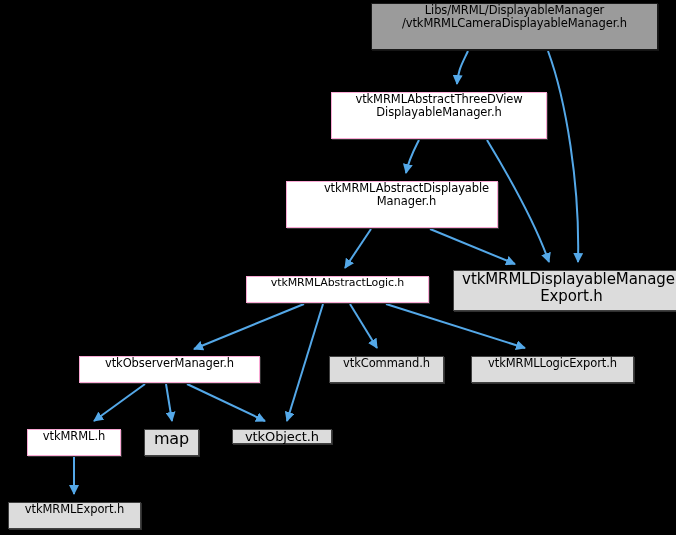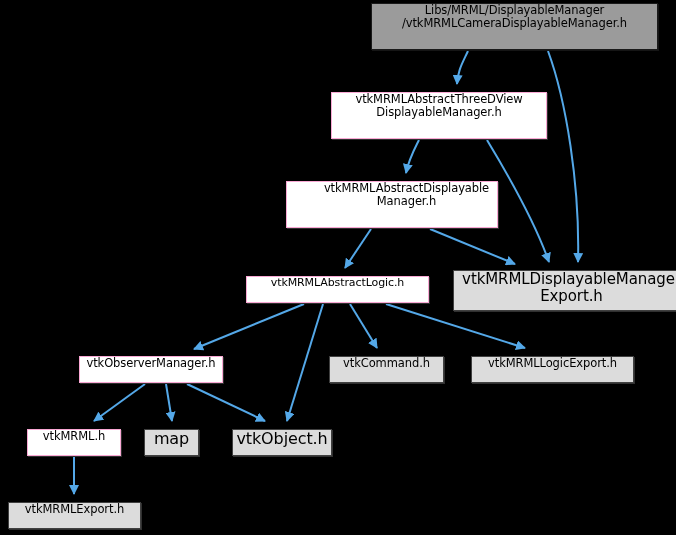--- a/index.html
+++ b/index.html
@@ -117,41 +117,41 @@
 
   <div class="node node-white" style="left:246px; top:276px; width:183px; height:27px; font-size:11px;">
     <span class="node-label">vtkMRMLAbstractLogic.h</span>
   </div>
 
   <div class="node node-gray" style="left:453px; top:270px; width:237px; height:41px; font-size:15px;">
     <span class="node-label">vtkMRMLDisplayableManager
 Export.h</span>
   </div>
 
-  <div class="node node-white" style="left:79px; top:356px; width:144px; height:27px; font-size:11.5px;">
+  <div class="node node-white" style="left:79px; top:356px; width:181px; height:27px; font-size:11.5px;">
     <span class="node-label">vtkObserverManager.h</span>
   </div>
 
   <div class="node node-gray" style="left:329px; top:356px; width:115px; height:27px; font-size:11.5px;">
     <span class="node-label">vtkCommand.h</span>
   </div>
 
   <div class="node node-gray" style="left:471px; top:356px; width:163px; height:27px; font-size:11.5px;">
     <span class="node-label">vtkMRMLLogicExport.h</span>
   </div>
 
   <div class="node node-white" style="left:27px; top:429px; width:94px; height:27px; font-size:11.5px;">
     <span class="node-label">vtkMRML.h</span>
   </div>
 
   <div class="node node-gray" style="left:144px; top:429px; width:55px; height:27px; font-size:16px;">
     <span class="node-label">map</span>
   </div>
 
-  <div class="node node-gray" style="left:232px; top:429px; width:100px; height:27px; font-size:16px;">
+  <div class="node node-gray" style="left:232px; top:429px; width:100px; height:15px; font-size:13px;">
     <span class="node-label">vtkObject.h</span>
   </div>
 
   <div class="node node-gray" style="left:8px; top:502px; width:133px; height:27px; font-size:11.5px;">
     <span class="node-label">vtkMRMLExport.h</span>
   </div>
 
 </div>
 
 </body></html>

